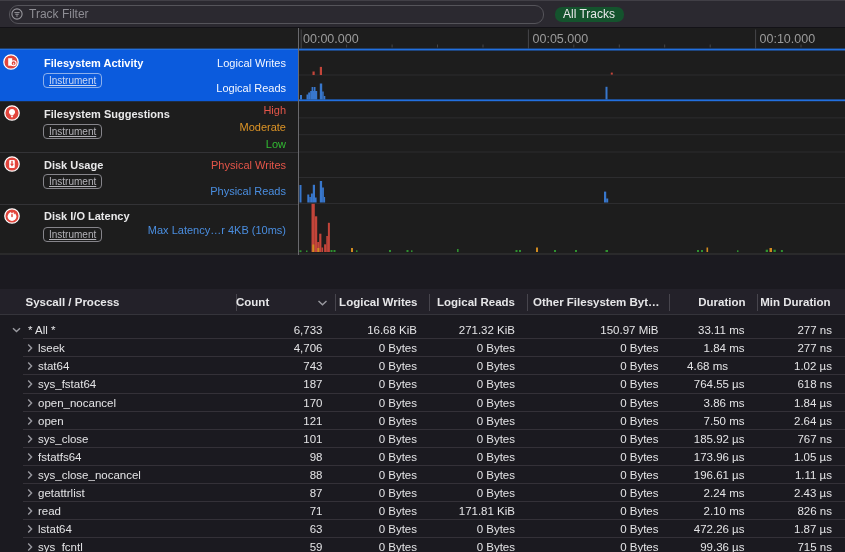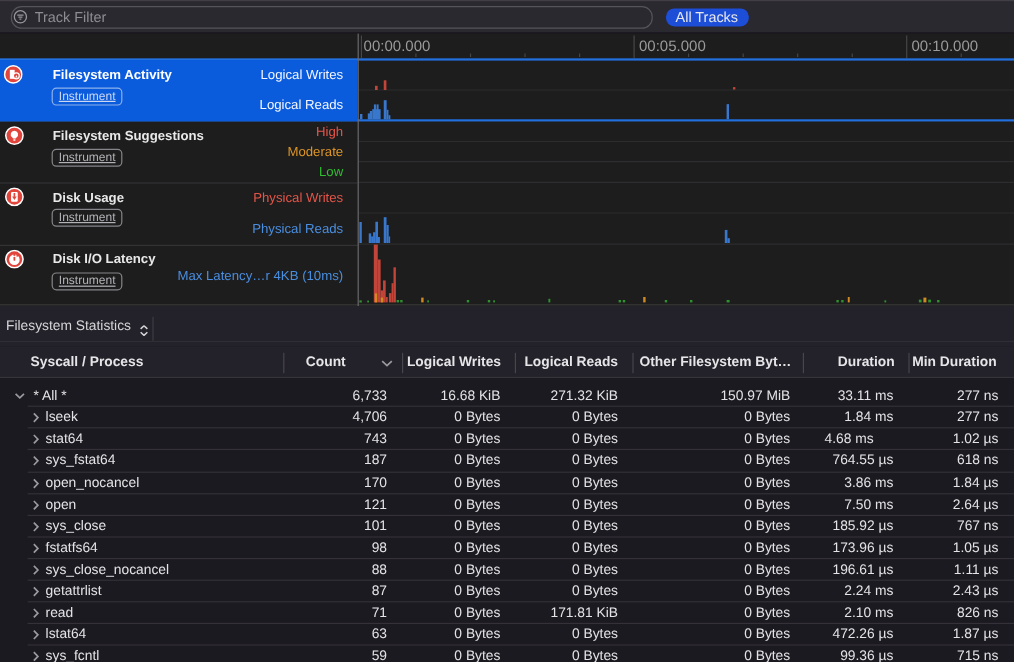--- a/index.html
+++ b/index.html
@@ -5,21 +5,21 @@
   html,body{margin:0;padding:0;}
   body{width:845px;height:552px;overflow:hidden;background:#1b1a20;
        font-family:"Liberation Sans",sans-serif;-webkit-font-smoothing:antialiased;}
   #app{position:absolute;left:0;top:0;width:673px;height:552px;}
   .abs{position:absolute;}
   
   #topbar{left:0;top:0;width:845px;height:28px;background:#2b2930;border-top:1px solid #413f46;border-bottom:1px solid #131217;box-sizing:border-box;}
   #field{left:9px;top:4.5px;width:533px;height:17px;border:1px solid #55545a;border-radius:9px;}
   #field span{position:absolute;left:19px;top:0px;font-size:12px;line-height:17px;color:#8e8d94;}
   
-  #alltracks{left:554.5px;top:7px;width:69px;height:14.5px;background:#1d4ed8;border-radius:7px;
+  #alltracks{left:554.5px;top:7px;width:69px;height:14.5px;background:#14532d;border-radius:7px;
              text-align:center;font-size:12px;line-height:14.5px;color:#e8e8ea;}
   
   #trackarea{left:0;top:28px;width:845px;height:227px;background:#1d1d1d;}
   #selrow{left:0;top:22.3px;width:298px;height:50.6px;background:#0b5bdd;}
   .rowsep{left:0;width:298px;height:1px;background:#333336;}
   #divider{left:298px;top:0;width:1px;height:227px;background:#69696d;}
   .ticon{left:4px;}
   .ttitle{left:44px;font-size:11px;font-weight:bold;color:#e9e9ea;line-height:12px;}
   .badge{left:43px;height:13px;border:1px solid #86858b;border-radius:4px;padding:0 5px;
          font-size:10px;line-height:13px;color:#b3b2b8;text-decoration:underline;}
@@ -200,33 +200,25 @@
       <circle cx="8" cy="8.5" r="4.4" fill="#fff"></circle>
       <rect x="7.2" y="3.6" width="1.6" height="1.6" fill="#e2453c"></rect>
       <rect x="7.25" y="5.9" width="1.5" height="3.4" rx="0.7" fill="#e2453c"></rect>
       <path d="M9.5 3.6l1.9 1.5-1.4 1.3z" fill="#e2453c"></path>
     </svg>
     <div class="ttitle abs" style="top:181.5px">Disk I/O Latency</div>
     <div class="badge abs" style="top:198.5px">Instrument</div>
     <div class="rlabel abs" style="top:195.5px;color:#4a8ee0">Max Latency…r 4KB (10ms)</div>
   </div>
 
-  <div id="statsbar" class="abs">
-    <span class="lbl">Filesystem Statistics</span>
-    <svg class="abs" style="left:115.5px;top:15.5px" width="8" height="9" viewBox="0 0 8 9">
-      <path d="M1.2 3.1 4 0.5 6.8 3.1M1.2 5.9 4 8.5 6.8 5.9" fill="none" stroke="#d2d2d6" stroke-width="1.3"></path>
-    </svg>
-    <div id="statsep" class="abs"></div>
-    <div class="abs" style="left:0;top:28.5px;width:845px;height:1px;background:#2f2d35"></div>
-  </div>
 
   <div id="thead" class="abs">
     <div class="hcell" style="left:25.5px">Syscall / Process</div>
     <div class="hsep" style="left:235.5px"></div>
-    <div class="hcell" style="left:236px;width:71px;text-align:center">Count</div>
+    <div class="hcell" style="left:236px;width:71px;text-align:left">Count</div>
     <svg class="abs" style="left:317px;top:11px" width="11" height="6" viewBox="0 0 11 6">
       <path d="M1.5 1 5.5 4.7 9.5 1" fill="none" stroke="#9a9aa0" stroke-width="1.4"></path>
     </svg>
     <div class="hsep" style="left:334.5px"></div>
     <div class="hcell" style="left:334.5px;width:83px;text-align:right">Logical Writes</div>
     <div class="hsep" style="left:429px"></div>
     <div class="hcell" style="left:429px;width:86px;text-align:right">Logical Reads</div>
     <div class="hsep" style="left:527px"></div>
     <div class="hcell" style="left:527px;width:132.5px;text-align:right">Other Filesystem Byt…</div>
     <div class="hsep" style="left:668.5px"></div>

